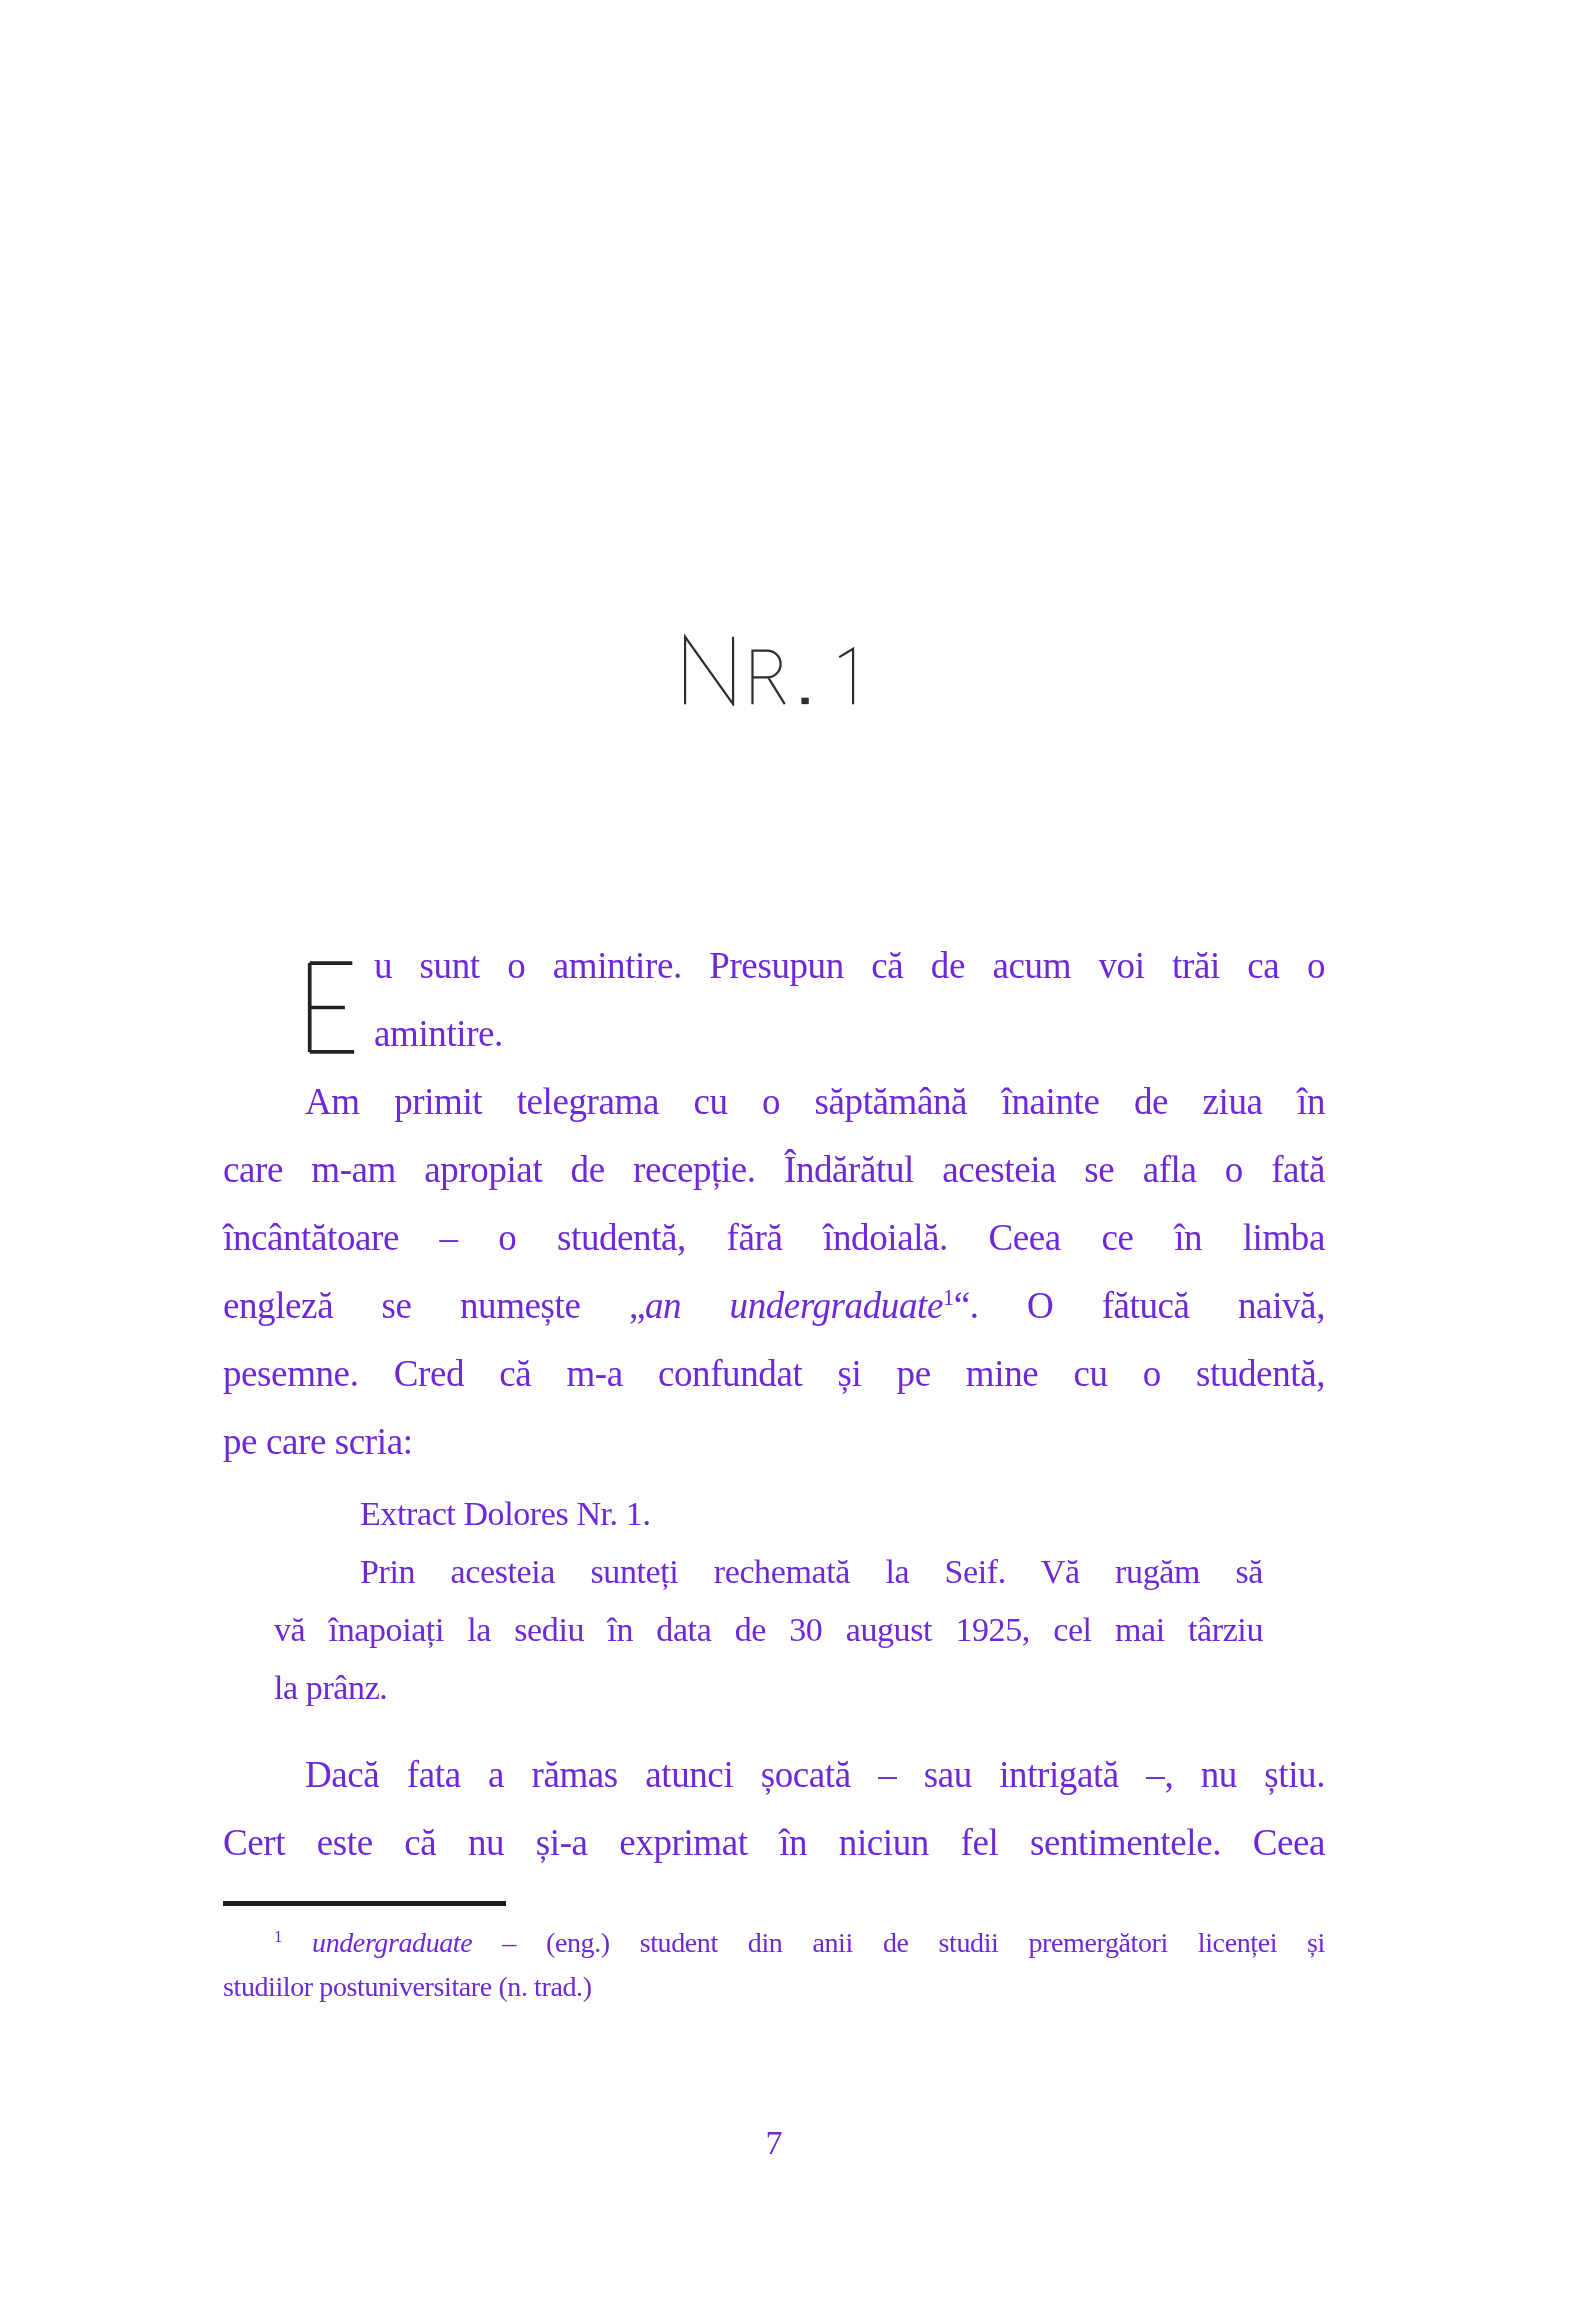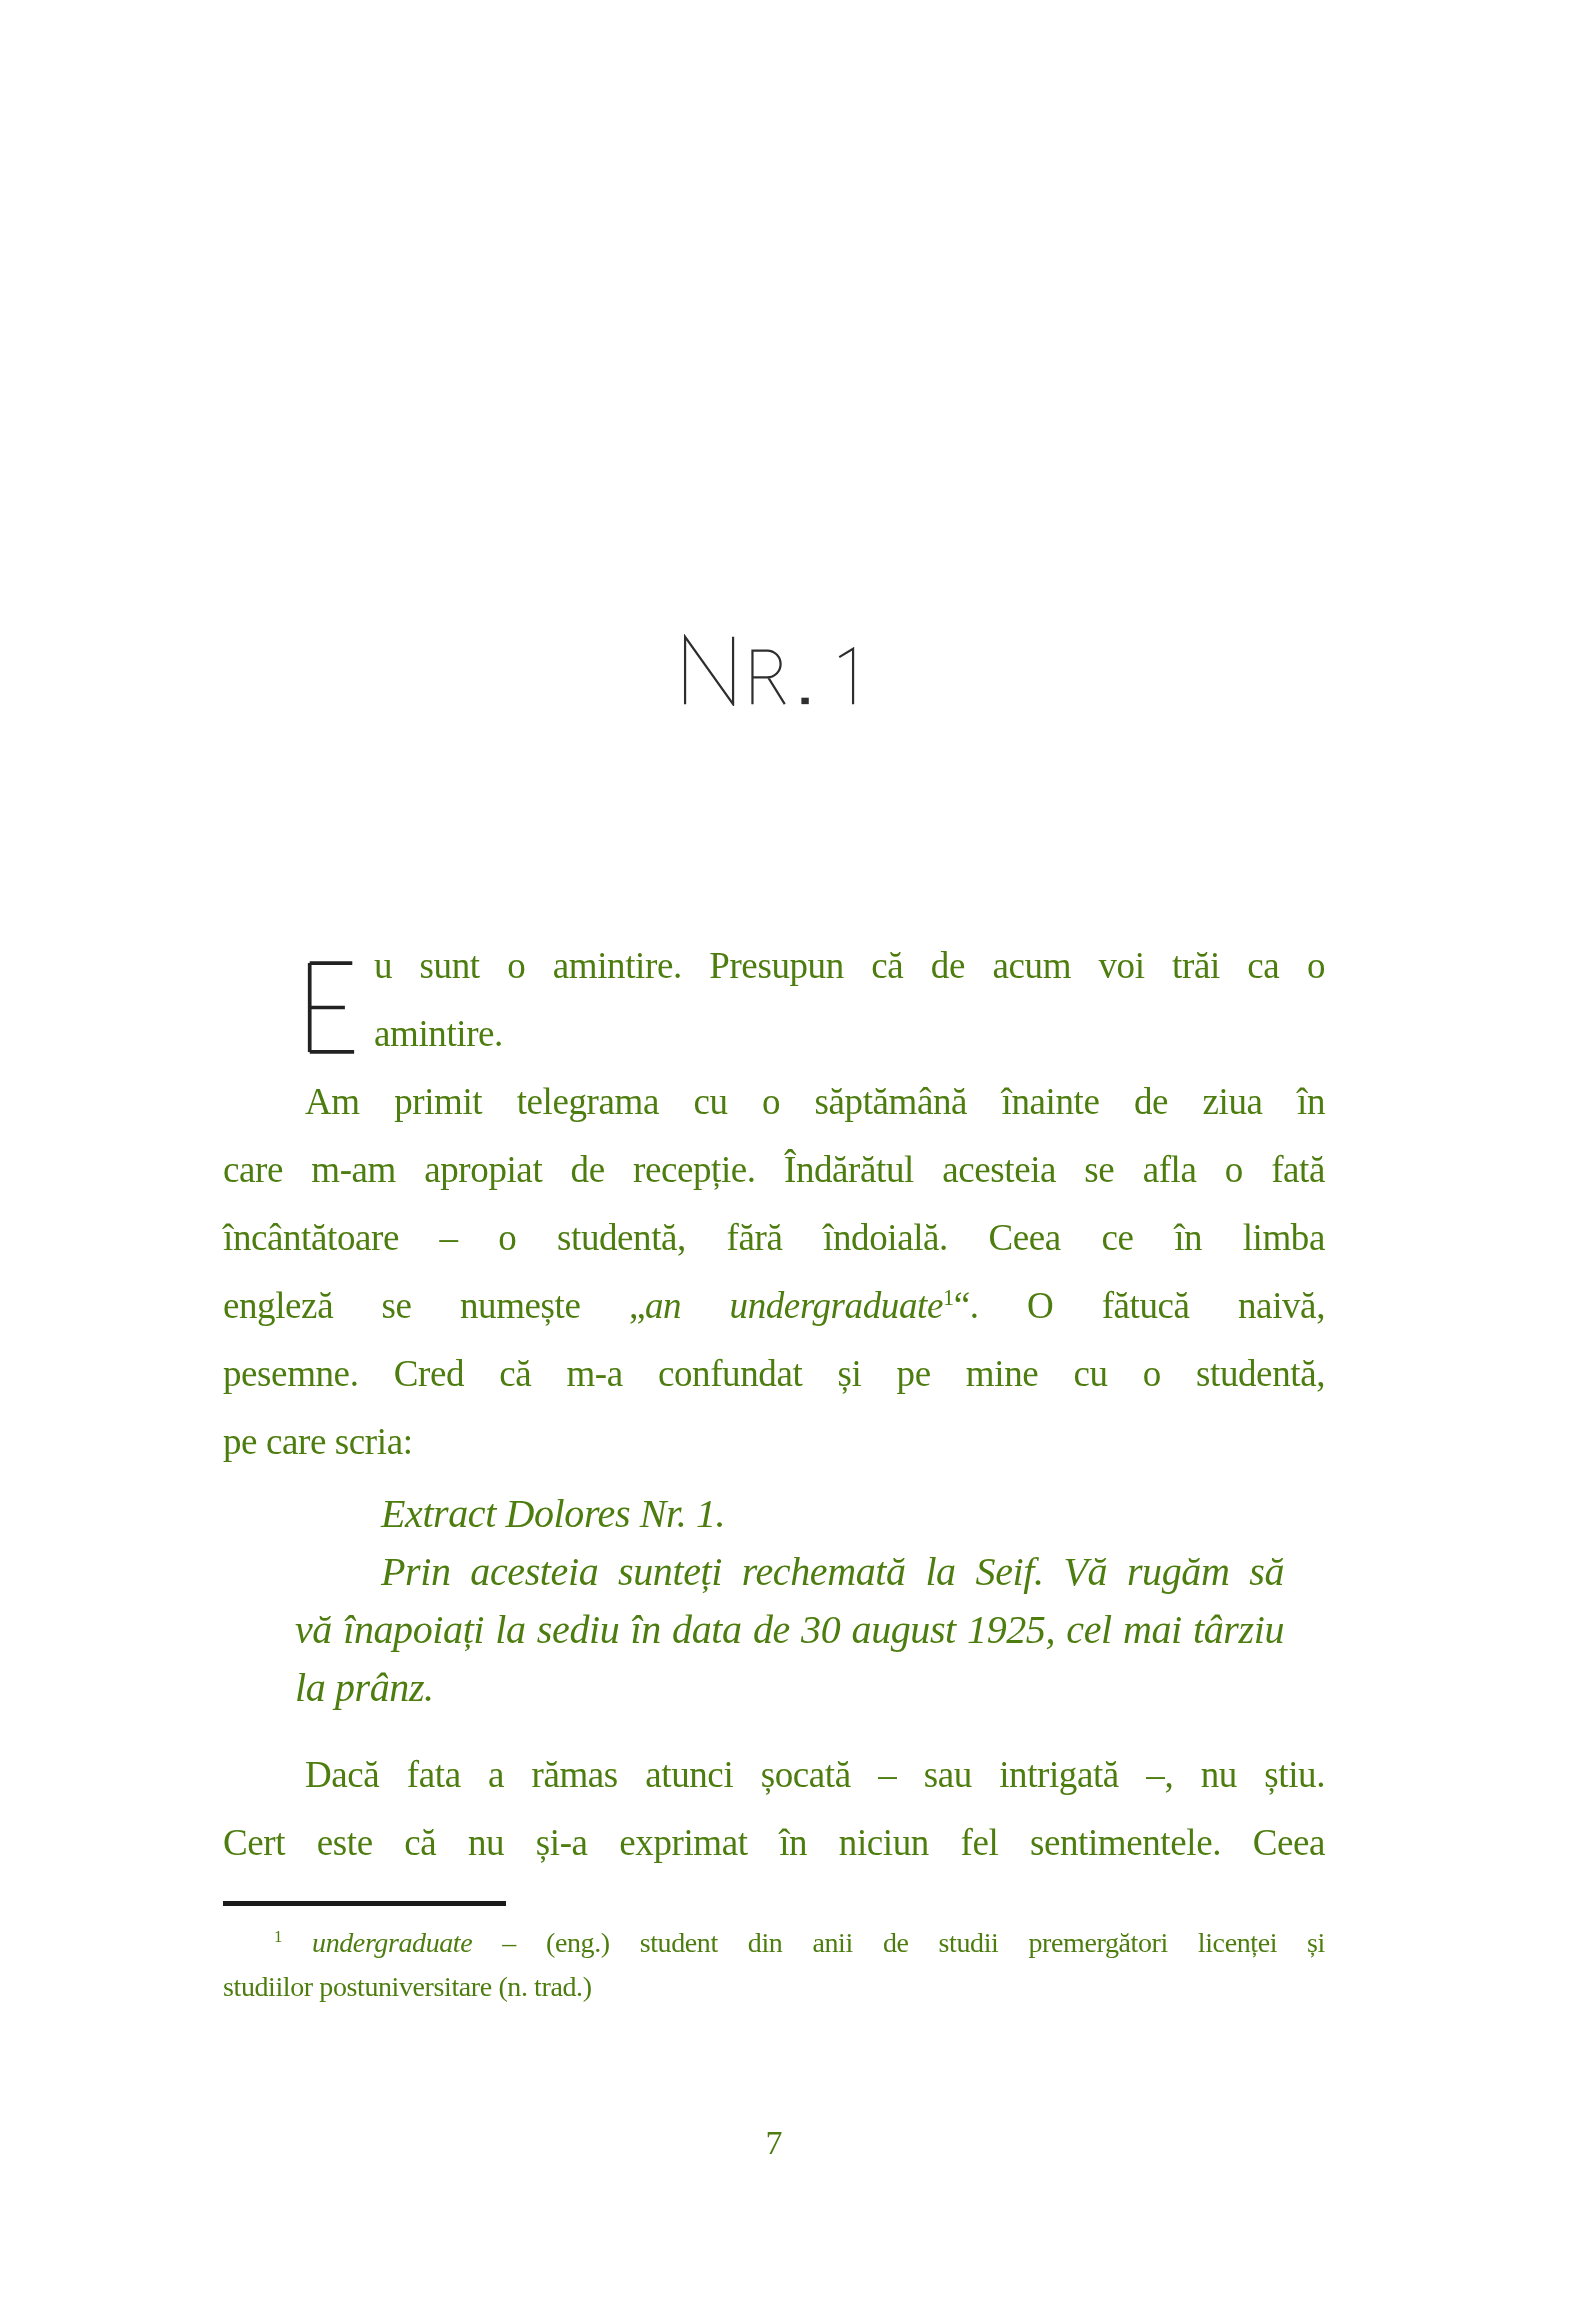--- a/index.html
+++ b/index.html
@@ -4,21 +4,21 @@
 <style>
   * { margin: 0; padding: 0; box-sizing: border-box; }
   html, body { background: #ffffff; }
 
   .page {
     position: relative;
     width: 1589px;
     height: 2301px;
     background: #ffffff;
     font-family: "Liberation Serif", serif;
-    color: #4d7c0f;
+    color: #6d28d9;
     overflow: hidden;
   }
 
   
   .heading {
     position: absolute;
     left: 682px;
     top: 634px;
     width: 176px;
     height: 72px;
@@ -41,25 +41,24 @@
   
   .p1 { position: relative; }
   .p1 .p1-line { padding-left: 151px; }
   .dropcap { position: absolute; left: 83px; top: 29px; width: 50px; height: 93px; }
 
   .indent-body { text-indent: 82px; }
 
   
   .quote {
     margin-top: 9.3px;
-    margin-left: 72px;
+    margin-left: 51px;
     width: 989px;
-    font-size: 40px;
+    font-size: 34px;
     line-height: 58px;
-    font-style: italic;
   }
   .quote .indent-q { text-indent: 86px; }
 
   .para3 { margin-top: 24px; }
 
   
   .fn-rule { margin-top: 24px; width: 283px; height: 4.6px; background: #1b1b1b; }
   .footnote { margin-top: 15px; font-size: 28px; line-height: 44px; }
   .footnote .fn-first { text-indent: 51px; }
 

